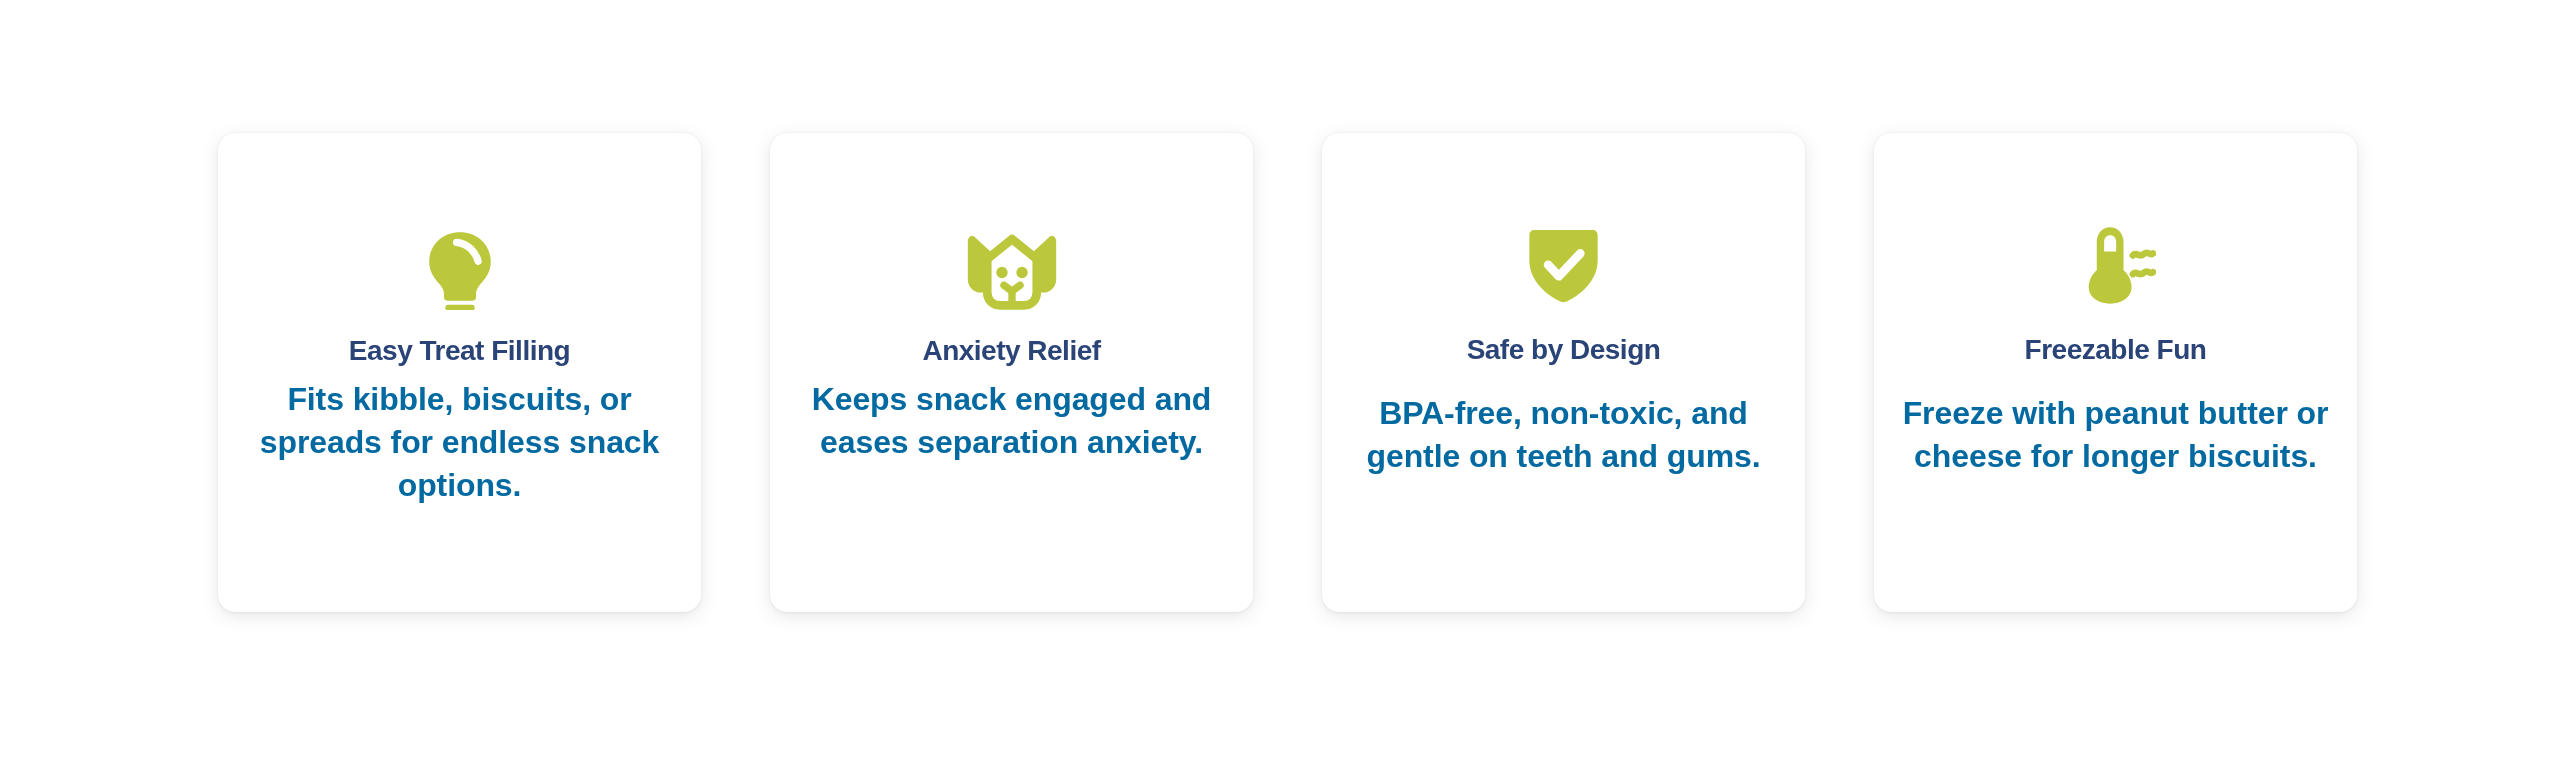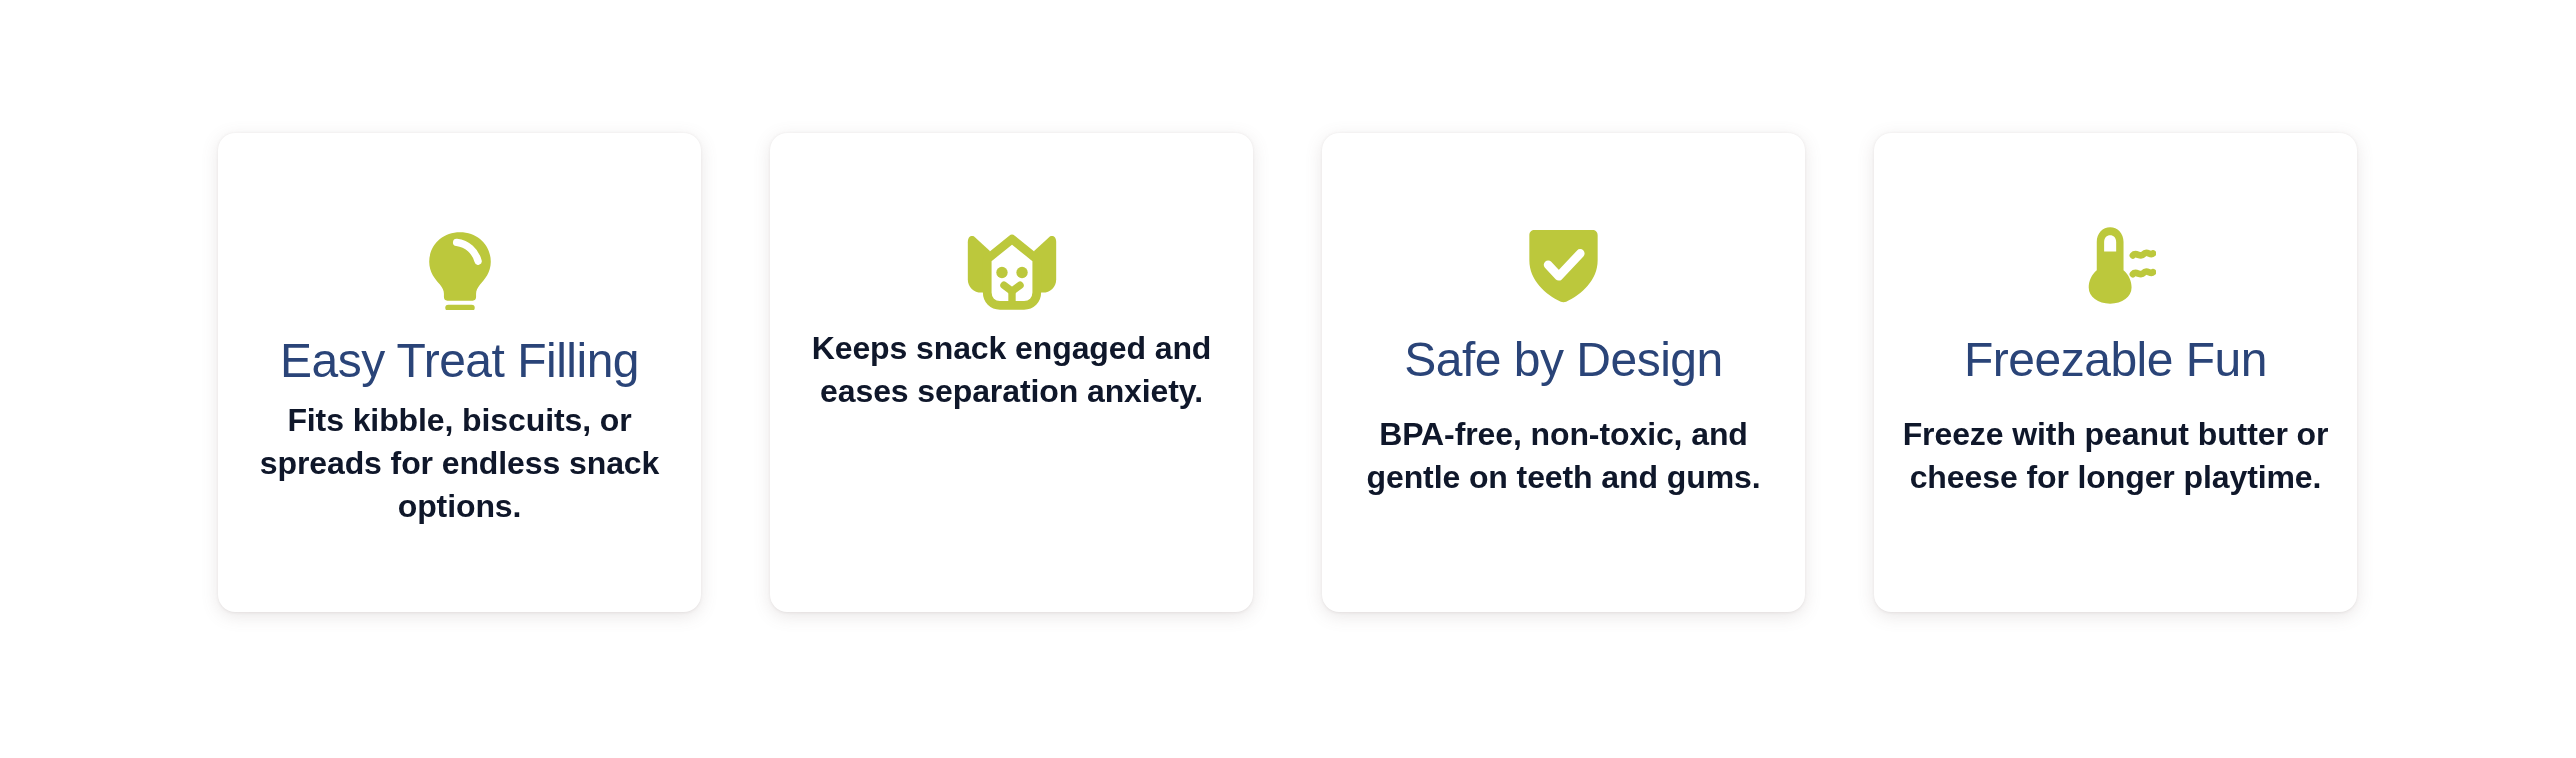--- a/index.html
+++ b/index.html
@@ -44,32 +44,32 @@
     align-items:center;
     justify-content:center;
     margin-top:94px;
   }
   .card.variant-lift .icon-wrap { margin-top:89px; }
 
   .icon-wrap svg { display:block; }
 
   .card-title {
     color:#2A4478;
-    font-size:48px;
-    font-weight:normal;
+    font-size:28px;
+    font-weight:bold;
     line-height:1.05;
     letter-spacing:-0.5px;
     text-align:center;
     margin-top:21.5px;
     white-space:nowrap;
   }
   .card.variant-lift .card-title { margin-top:26px; }
 
   .card-desc {
-    color:#0f172a;
+    color:#0369a1;
     font-size:32px;
     font-weight:bold;
     line-height:1.34;
     letter-spacing:-0.1px;
     text-align:center;
     margin-top:13.4px;
     padding:0 17.4px;
     max-width:470px;
   }
   .card.variant-lift .card-desc { margin-top:28px; }
@@ -98,20 +98,21 @@
         <svg width="90" height="79" viewBox="0 0 134 118" aria-hidden="true">
           <path d="M10 8 C4 6 1 10 1 17 L1 72 C1 84 10 92 21 92 L34 92 L34 30 Z" fill="#BCC83C"></path>
           <path d="M124 8 C130 6 133 10 133 17 L133 72 C133 84 124 92 113 92 L100 92 L100 30 Z" fill="#BCC83C"></path>
           <path d="M67 12 L104 42 L104 92 C104 103 96 111 85 111 L49 111 C38 111 30 103 30 92 L30 42 Z" fill="none" stroke="#BCC83C" stroke-width="13" stroke-linejoin="round" stroke-linecap="round"></path>
           <circle cx="52" cy="62" r="8.5" fill="#BCC83C"></circle>
           <circle cx="82" cy="62" r="8.5" fill="#BCC83C"></circle>
           <path d="M55 81 L67 90 L79 81" fill="none" stroke="#BCC83C" stroke-width="11" stroke-linecap="round" stroke-linejoin="round"></path>
           <path d="M67 90 L67 105" fill="none" stroke="#BCC83C" stroke-width="11" stroke-linecap="round"></path>
         </svg>
       </div>
+      <div class="card-title">Anxiety Relief</div>
       <div class="card-desc">Keeps snack engaged and eases separation anxiety.</div>
     </div>
 
     <div class="card variant-lift">
       <div class="icon-wrap">
         <svg width="71" height="75" viewBox="0 0 106 112" aria-hidden="true">
           <path d="M10 3 C5 3 2 6 2 11 L2 48 C2 78 26 99 49 110 C51 111 55 111 57 110 C80 99 104 78 104 48 L104 11 C104 6 101 3 96 3 Z" fill="#BCC83C"></path>
           <path d="M30 55 L46 72 L78 38" fill="none" stroke="#ffffff" stroke-width="13" stroke-linecap="round" stroke-linejoin="round"></path>
         </svg>
       </div>
@@ -122,18 +123,18 @@
     <div class="card variant-lift">
       <div class="icon-wrap">
         <svg width="81" height="79" viewBox="0 0 120 118" aria-hidden="true">
           <path d="M32 24 C32 11 41 2 52 2 C63 2 72 11 72 24 L72 66 C80 73 84 82 84 92 C84 106 70 116 52 116 C34 116 20 106 20 92 C20 82 24 73 32 66 Z" fill="#BCC83C"></path>
           <path d="M43 24 C43 18 47 14 52 14 C57 14 61 18 61 24 L61 38 L43 38 Z" fill="#ffffff"></path>
           <path d="M86 44 C91 38 97 48 102 42 C107 36 112 45 116 41" fill="none" stroke="#BCC83C" stroke-width="10" stroke-linecap="round" stroke-linejoin="round"></path>
           <path d="M86 72 C91 66 97 76 102 70 C107 64 112 73 116 69" fill="none" stroke="#BCC83C" stroke-width="10" stroke-linecap="round" stroke-linejoin="round"></path>
         </svg>
       </div>
       <div class="card-title">Freezable Fun</div>
-      <div class="card-desc">Freeze with peanut butter or cheese for longer playtime.</div>
+      <div class="card-desc">Freeze with peanut butter or cheese for longer biscuits.</div>
     </div>
 
   </div>
 </div>
 
 
 </body></html>

